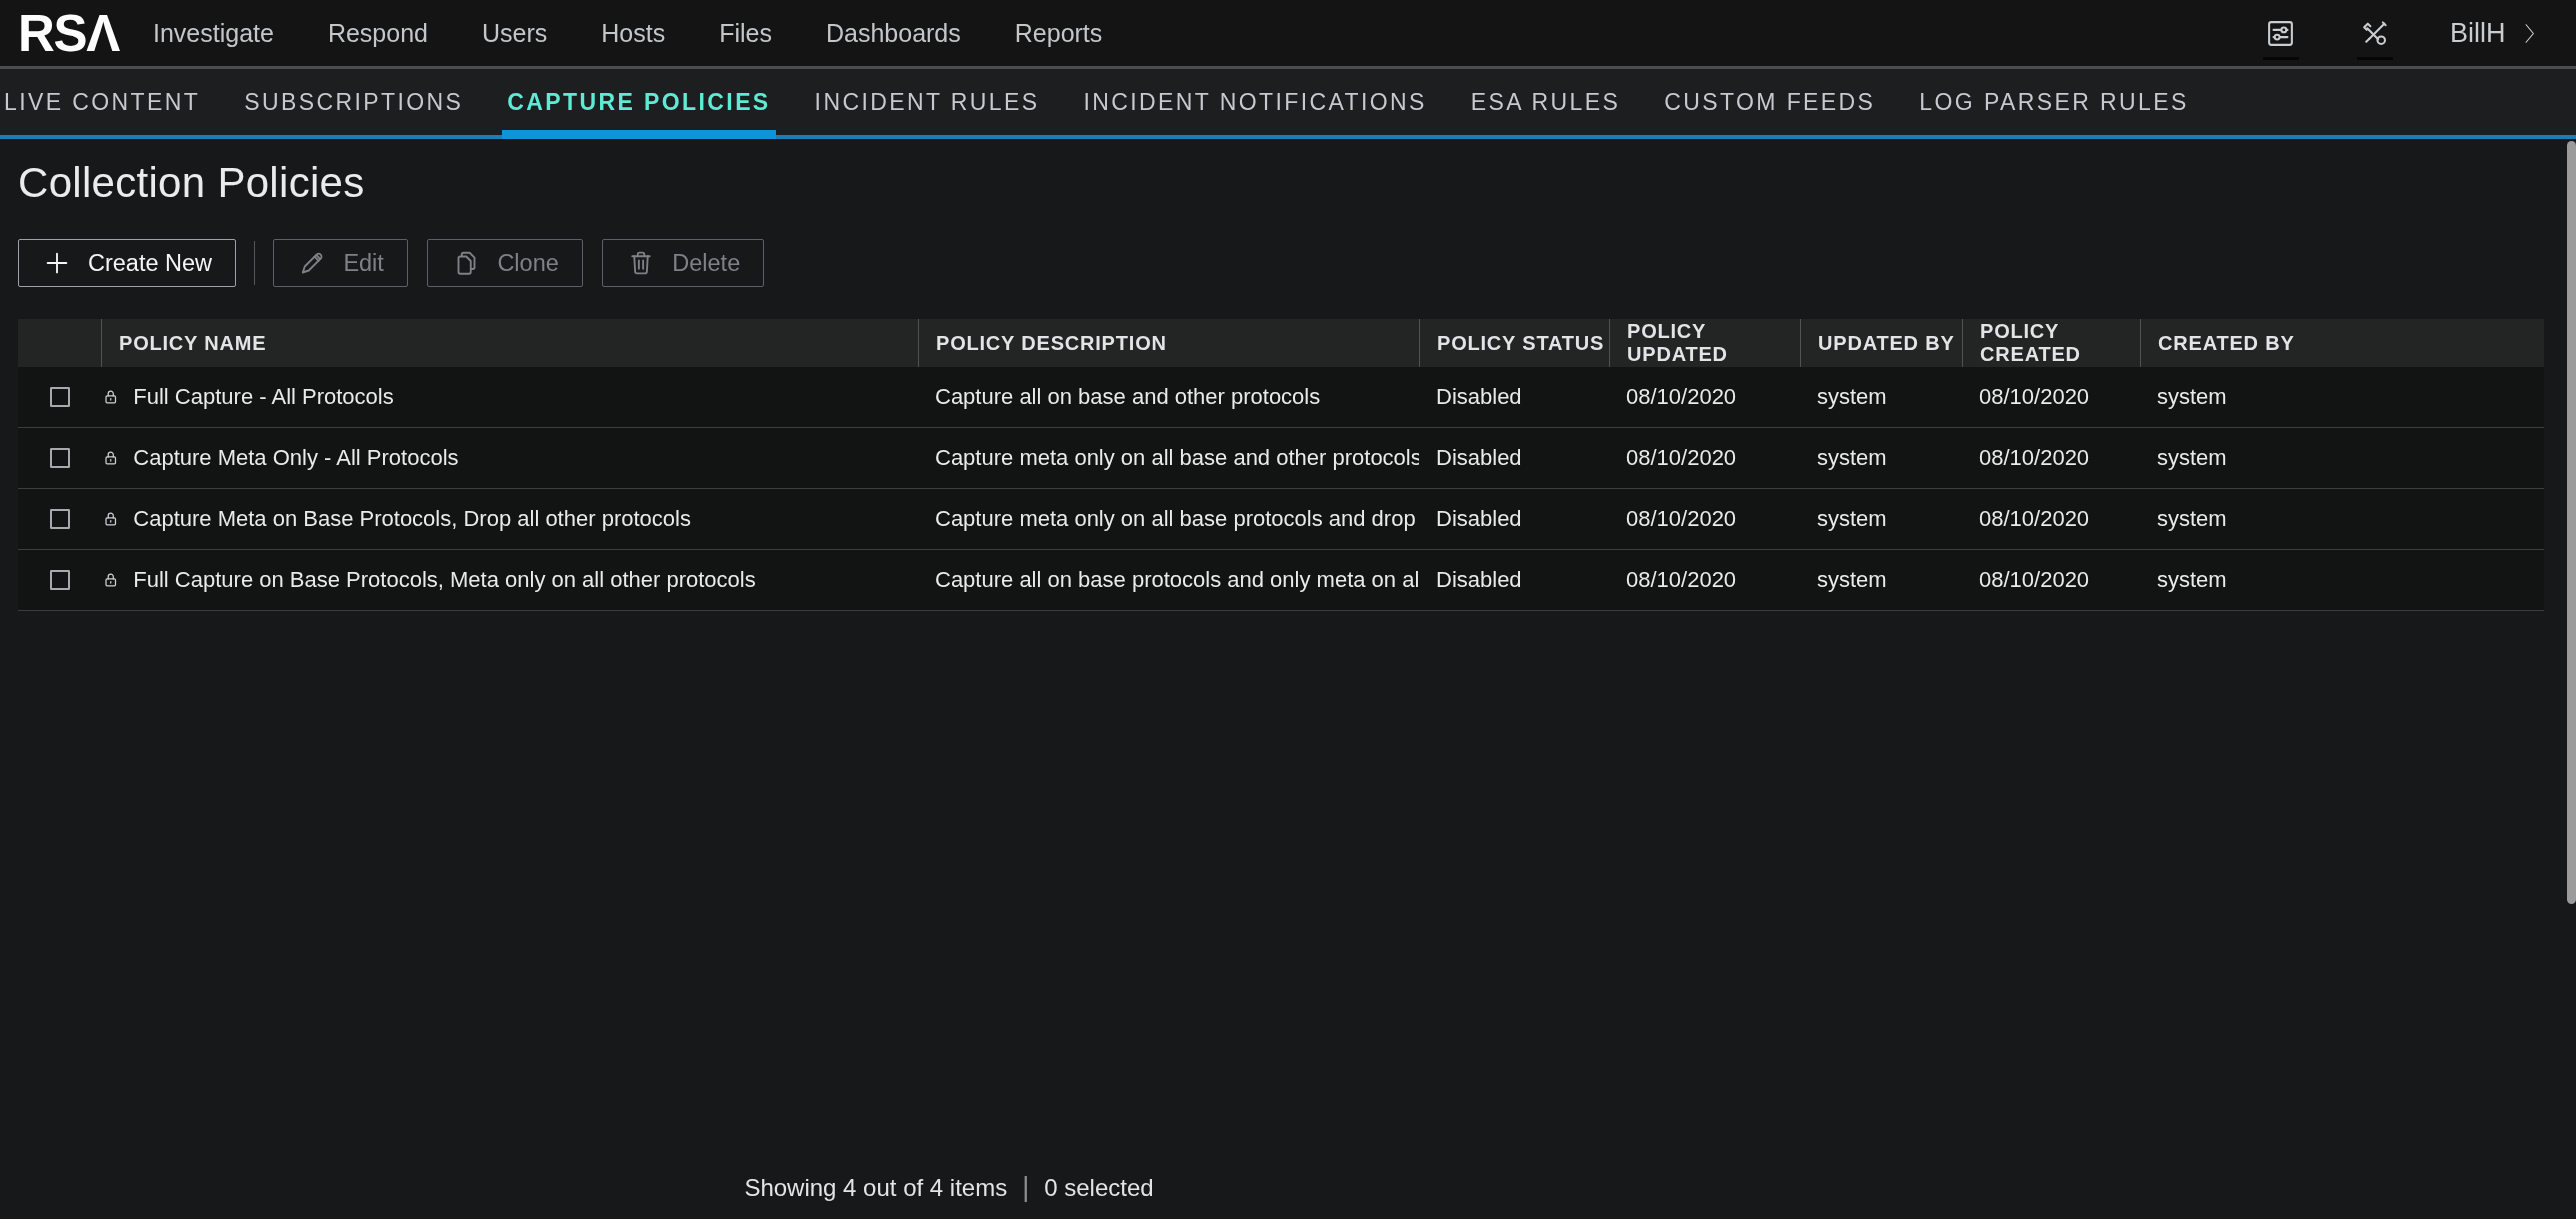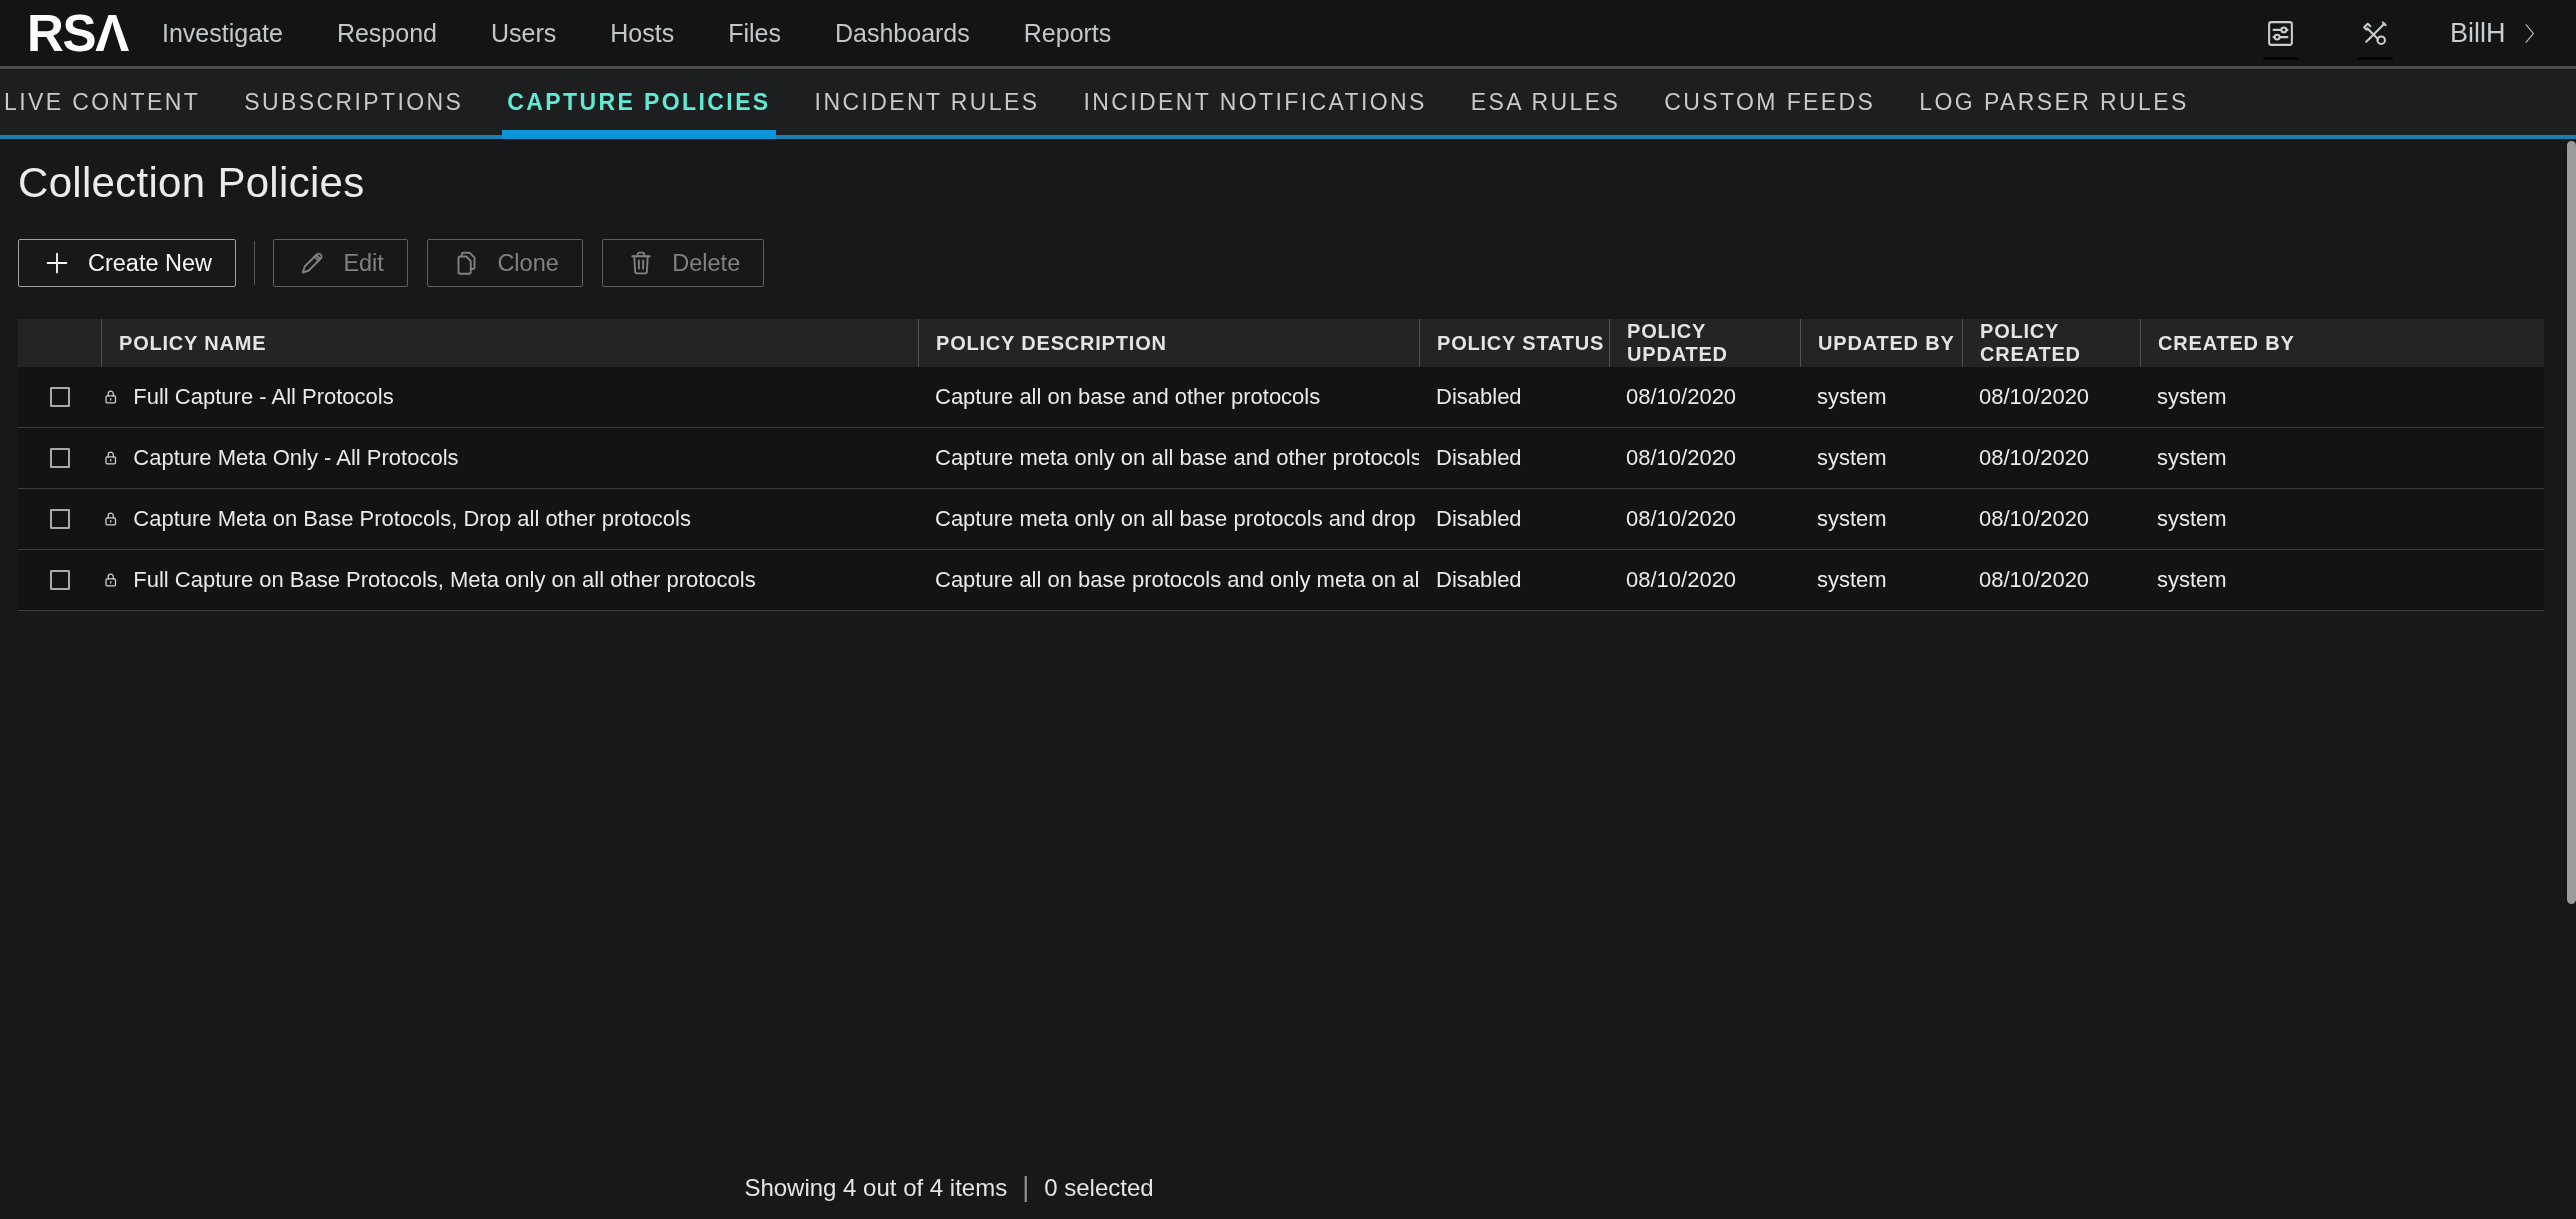--- a/index.html
+++ b/index.html
@@ -1,21 +1,21 @@
 <!DOCTYPE html>
 <html style="font-size:10.8px"><head>
 <meta charset="utf-8">
 <style>
   * { margin:0; padding:0; box-sizing:border-box; }
   html,body { width:2576px; height:1219px; overflow:hidden; background:#171819;
               font-family:"Liberation Sans", sans-serif; }
 
   
   .topnav { height:66px; background:#141414; display:flex; align-items:center; position:relative; }
-  .brand { margin-left:27px; font-size:51px; font-weight:700; color:#ffffff;
+  .brand { margin-left:18px; font-size:51px; font-weight:700; color:#ffffff;
            letter-spacing:-1.3px; line-height:1;text-align:center; }
   .nav-items { display:flex; margin-left:34px; gap:54px; }
   .nav-item { font-size:25px; font-weight:300; color:#c3c7c9; cursor:pointer; white-space:nowrap; }
   .topnav-right { margin-left:auto; margin-right:38px; display:flex; align-items:center; gap:56px; }
   .icon-btn { position:relative; width:38px; height:38px; display:flex; align-items:center;
               justify-content:center; color:#c9cdd0; cursor:pointer; }
   .icon-btn::after { content:""; position:absolute; left:1.3px; right:1.3px; bottom:-8px; height:3.4px;
                      background:#060606; }
   .icon-btn svg { width:31px; height:31px; stroke:currentColor; fill:none;
                   stroke-width:1.6; stroke-linecap:round; stroke-linejoin:round; }

